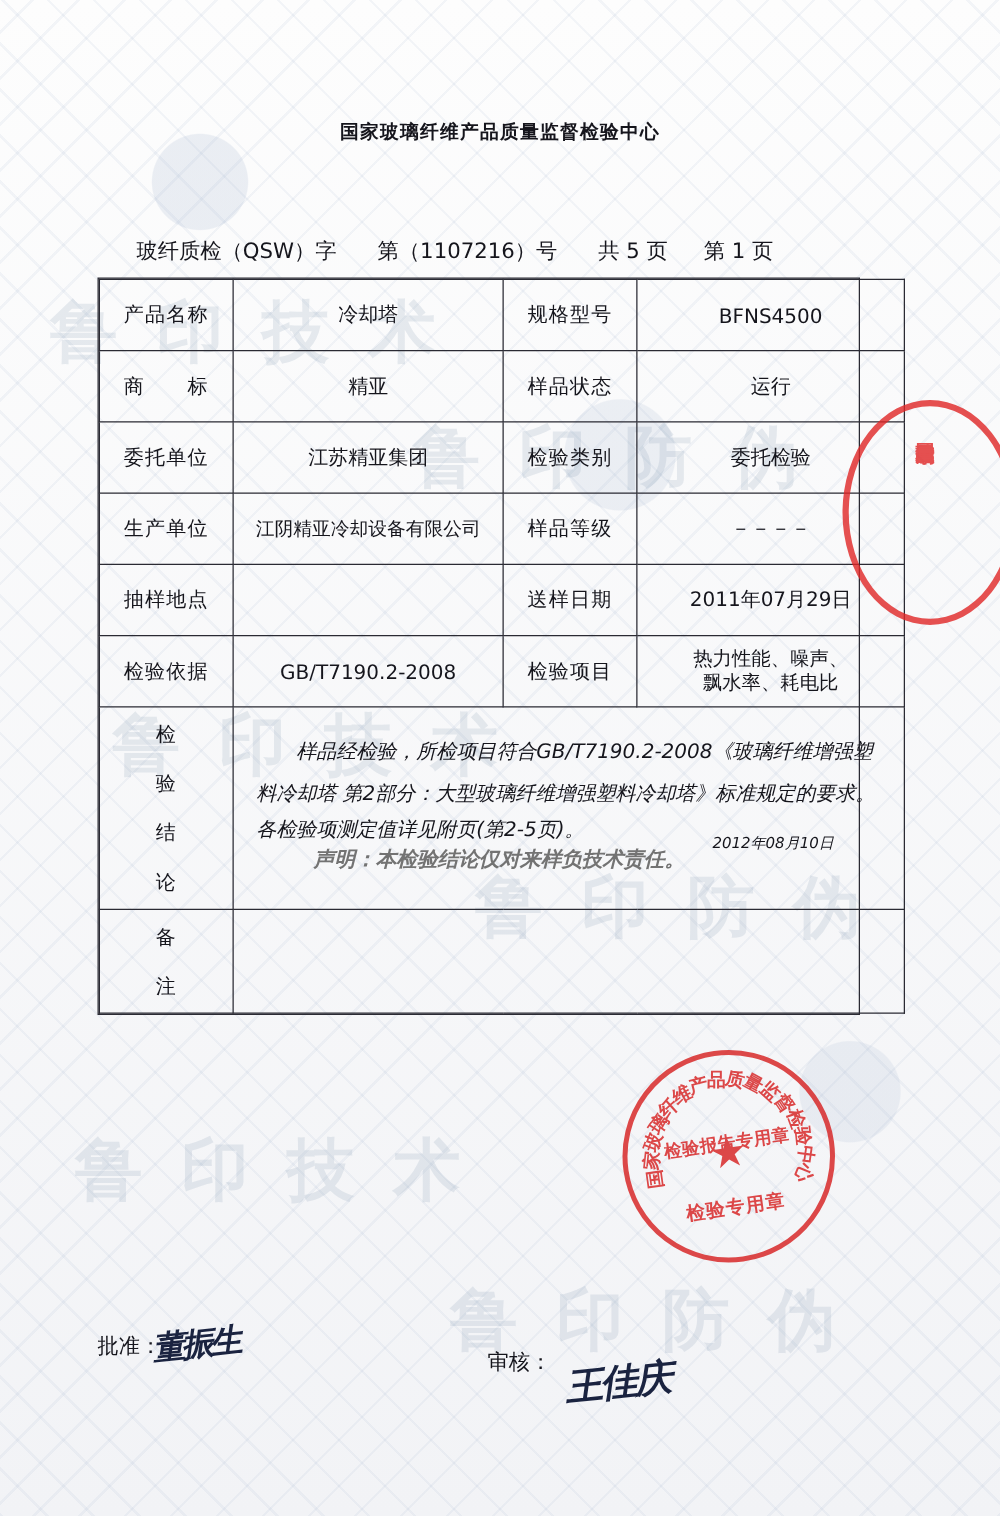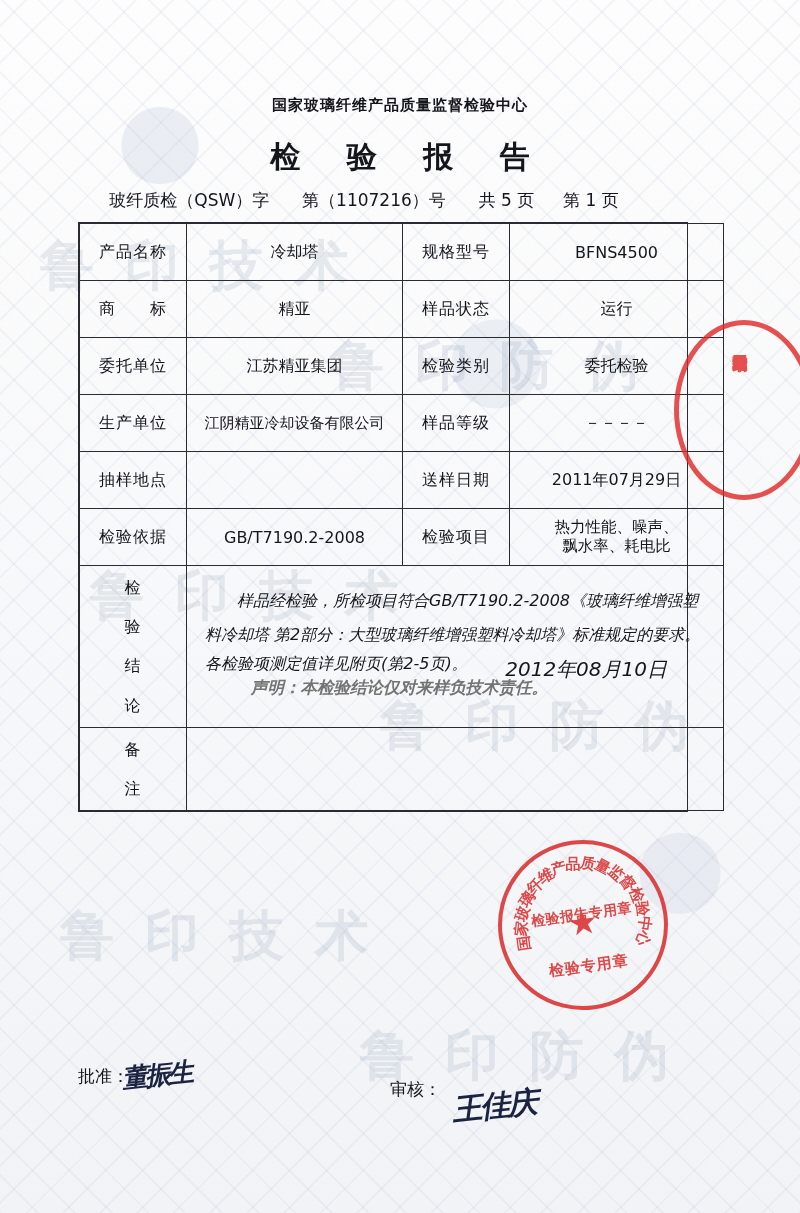--- a/index.html
+++ b/index.html
@@ -154,21 +154,21 @@
     left: 64px;
     bottom: 28px;
     font-size: 16.5px;
     font-weight: bold;
     color: #737373;
   }
   .issue-date {
     position: absolute;
     right: 56px;
     bottom: 44px;
-    font-size: 20px;
+    font-size: 12px;
     color: #15151c;
   }
   .remark-body { height: 130px; }
 
   
   .sig-approve-label {
     position: absolute;
     left: 78px;
     top: 1065px;
     font-size: 17px;
@@ -294,21 +294,20 @@
   <div class="wm" style="left:330px; top:330px;">鲁 印 防 伪</div>
   <div class="wm" style="left:90px; top:560px;">鲁 印 技 术</div>
   <div class="wm" style="left:380px; top:690px;">鲁 印 防 伪</div>
   <div class="wm" style="left:60px; top:900px;">鲁 印 技 术</div>
   <div class="wm" style="left:360px; top:1020px;">鲁 印 防 伪</div>
 </div>
 
 <div class="page">
 
   <div class="org-title">国家玻璃纤维产品质量监督检验中心</div>
-  <div class="doc-title">检 验 报 告</div>
 
   <div class="doc-no">
     <span>玻纤质检（QSW）字</span>
     <span style="display:inline-block;width:14px"></span>
     <span>第（1107216）号</span>
     <span style="display:inline-block;width:14px"></span>
     <span>共 5 页</span>
     <span style="display:inline-block;width:10px"></span>
     <span>第 1 页</span>
   </div>

